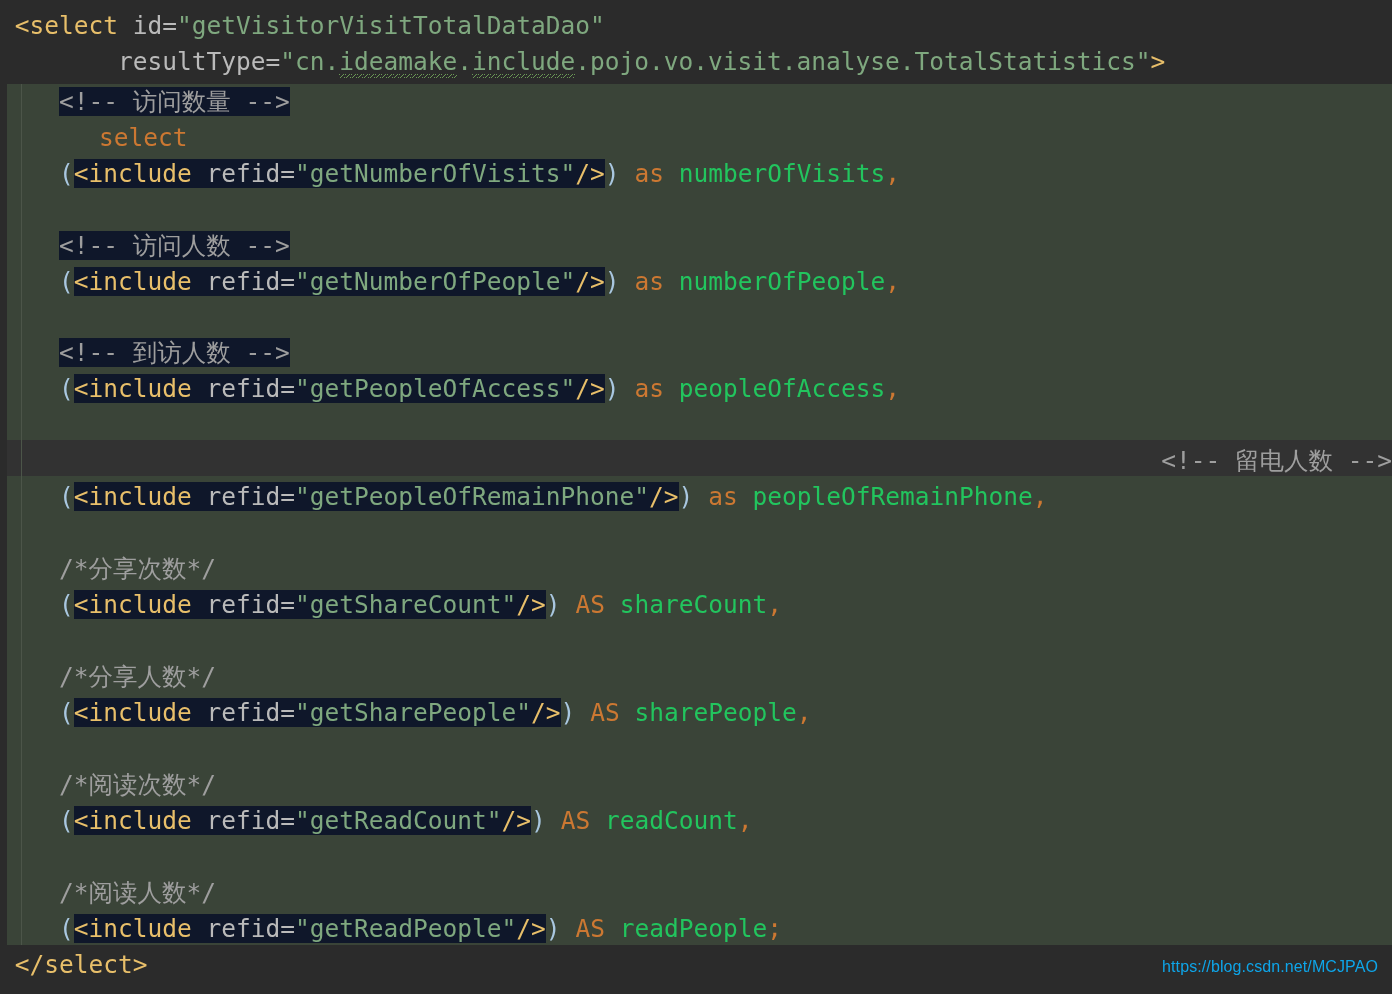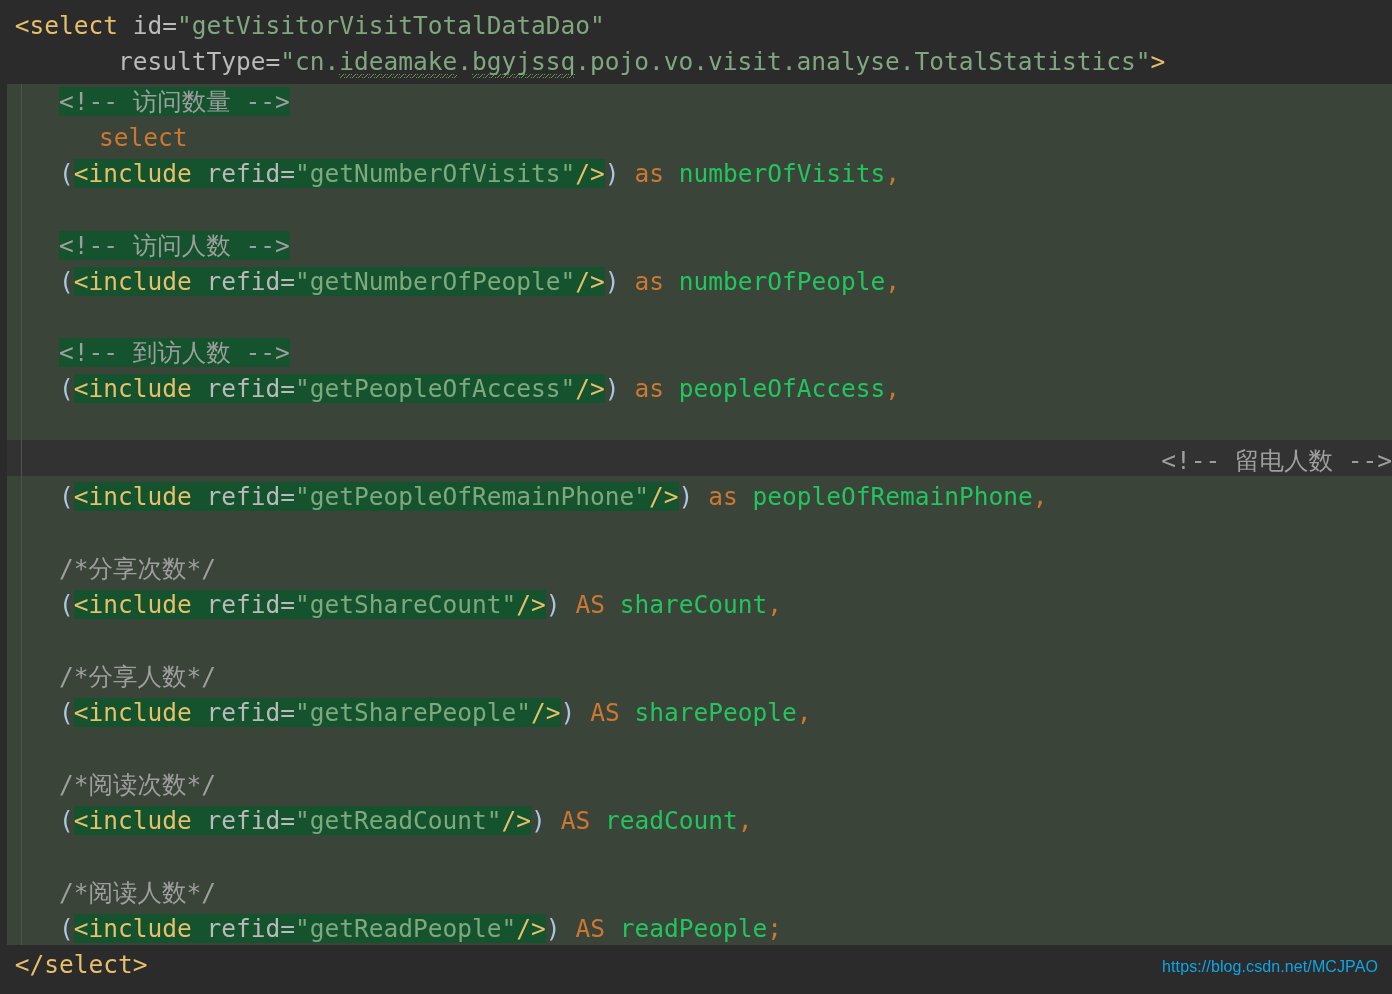--- a/index.html
+++ b/index.html
@@ -92,21 +92,21 @@
     height: 36px;
     line-height: 36px;
     font-size: 24.5px;
     letter-spacing: 0px;
     white-space: pre;
   }
   .line .ind { color: transparent; }
 
   
   .hl {
-    background: #14532d;
+    background: #0f172a;
   }
 
   
   .t-tag      { color: #e8bf6a; text-align: right; }   
   .t-attr     { color: #bababa; }   
   .t-str      { color: #7fa87f; }
   .t-kw       { color: #cc7832; }   
   .t-punc     { color: #a9c7e0; }   
   .t-ident    { color: #22c55e; }   
   .t-comma    { color: #cc7832; }
@@ -147,21 +147,21 @@
   <div class="band-current"></div>
   <div class="band-bottom"></div>
 
   <div class="gutter-strip"></div>
   <div class="indent-guide"></div>
 
   <div class="code-layer">
 
     <div class="line" style="top:8px;"><span class="ind"> </span><span class="t-tag">&lt;select </span><span class="t-attr">id=</span><span class="t-str">"getVisitorVisitTotalDataDao"</span></div>
 
-    <div class="line" style="top:44px;"><span class="ind">        </span><span class="t-attr">resultType=</span><span class="t-str">"cn.</span><span class="t-str squig">ideamake</span><span class="t-str">.</span><span class="t-str squig">bgyjssq</span><span class="t-str">.pojo.vo.visit.analyse.TotalStatistics"</span><span class="t-tag">&gt;</span></div>
+    <div class="line" style="top:44px;"><span class="ind">        </span><span class="t-attr">resultType=</span><span class="t-str">"cn.</span><span class="t-str squig">ideamake</span><span class="t-str">.</span><span class="t-str squig">include</span><span class="t-str">.pojo.vo.visit.analyse.TotalStatistics"</span><span class="t-tag">&gt;</span></div>
 
     <div class="line" style="top:84px;"><span class="ind">    </span><span class="hl t-cmt">&lt;!-- 访问数量 --&gt;</span></div>
 
     <div class="line" style="top:120px;margin-left:40px;"><span class="ind">    </span><span class="t-kw">select</span></div>
 
     <div class="line" style="top:156px;"><span class="ind">    </span><span class="t-punc">(</span><span class="hl"><span class="t-tag">&lt;include </span><span class="t-attr">refid=</span><span class="t-str">"getNumberOfVisits"</span><span class="t-tag">/&gt;</span></span><span class="t-punc">)</span><span class="ind"> </span><span class="t-kw">as</span><span class="ind"> </span><span class="t-ident">numberOfVisits</span><span class="t-comma">,</span></div>
 
     <div class="line" style="top:228px;"><span class="ind">    </span><span class="hl t-cmt">&lt;!-- 访问人数 --&gt;</span></div>
 
     <div class="line" style="top:264px;"><span class="ind">    </span><span class="t-punc">(</span><span class="hl"><span class="t-tag">&lt;include </span><span class="t-attr">refid=</span><span class="t-str">"getNumberOfPeople"</span><span class="t-tag">/&gt;</span></span><span class="t-punc">)</span><span class="ind"> </span><span class="t-kw">as</span><span class="ind"> </span><span class="t-ident">numberOfPeople</span><span class="t-comma">,</span></div>

